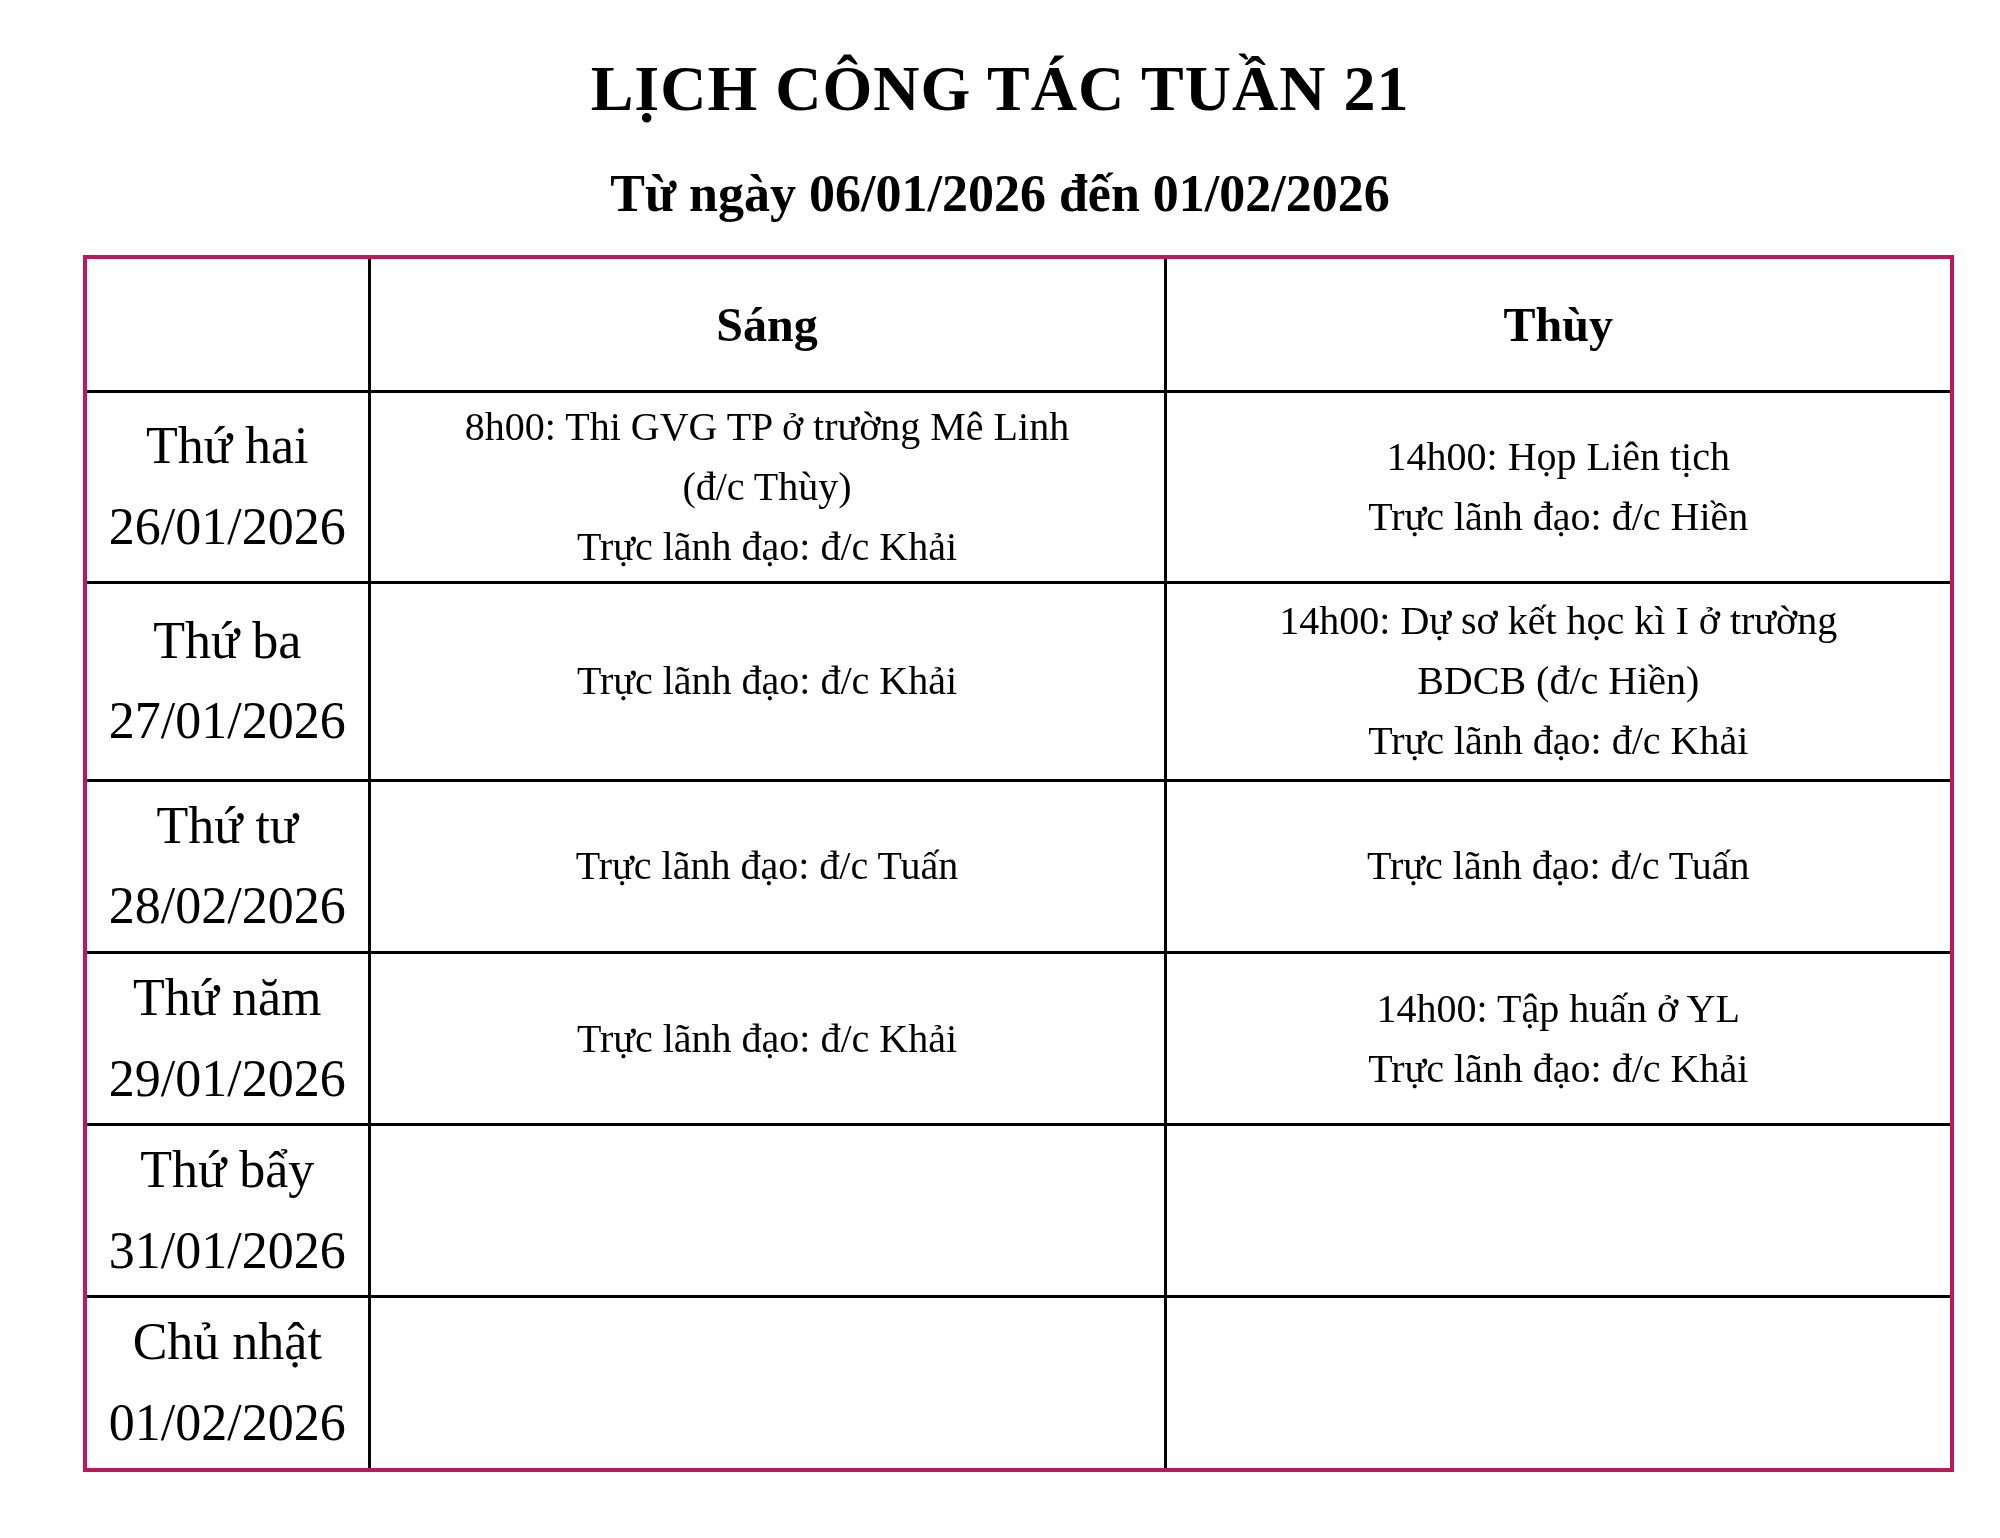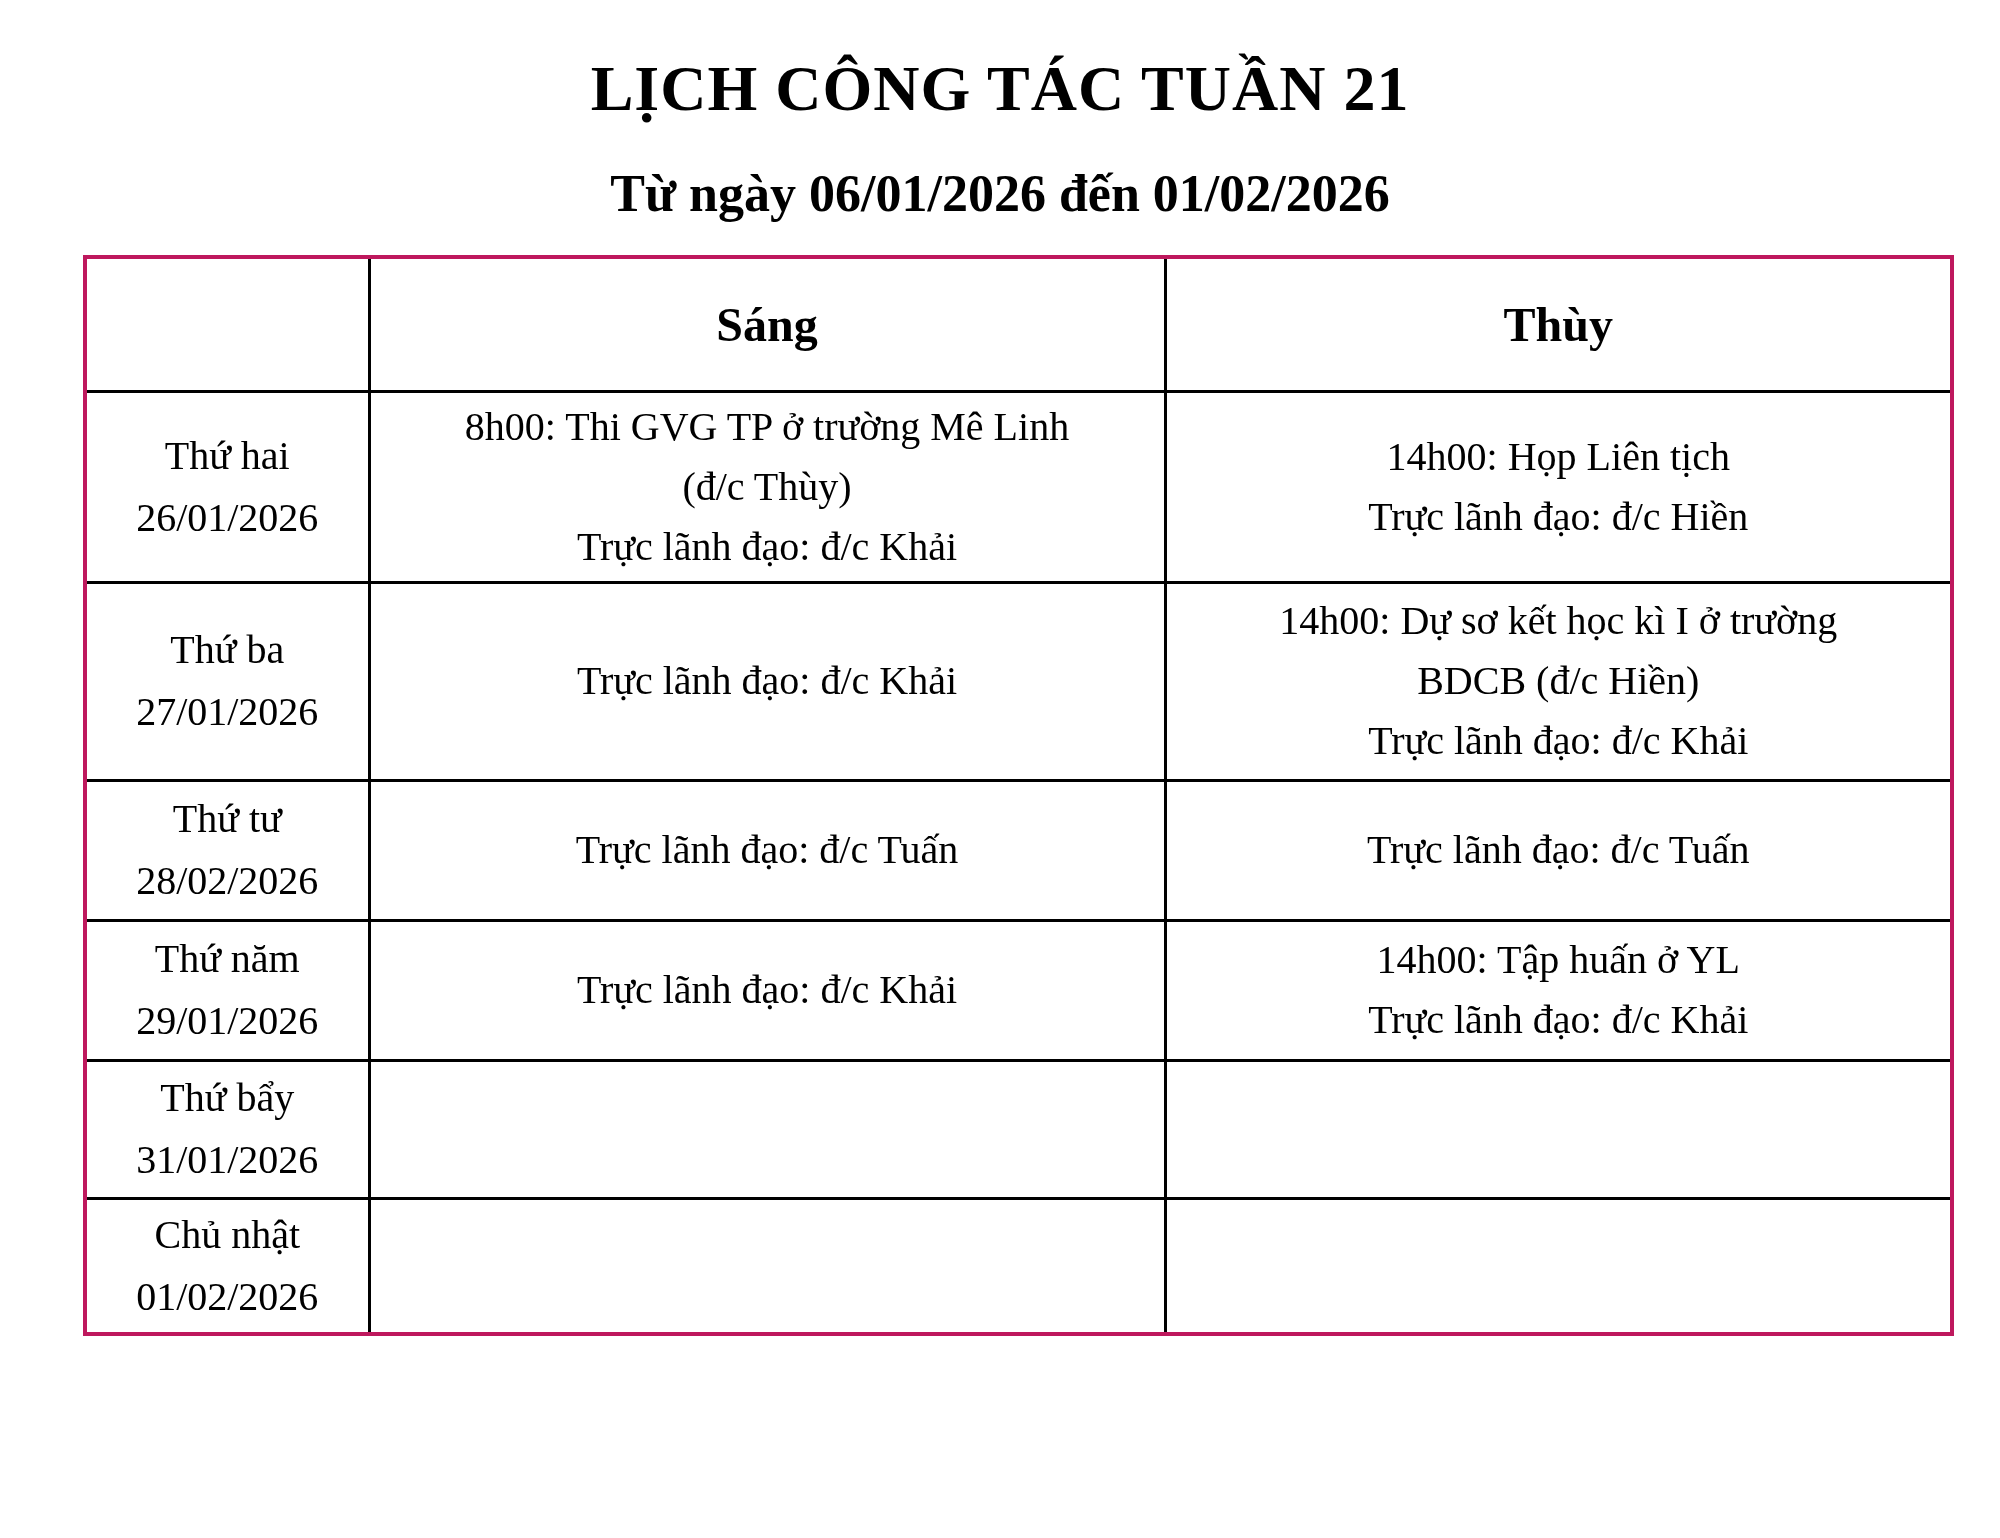--- a/index.html
+++ b/index.html
@@ -59,21 +59,21 @@
   tr.r4 { height: 140px; }
   tr.r5 { height: 140px; }
   tr.r6 { height: 138px; }
   tr.r7 { height: 136px; }
   th.col-head {
     font-size: 48px;
     font-weight: bold;
     line-height: 1.2;
   }
   td.day-cell {
-    font-size: 40px;
+    font-size: 52px;
     line-height: 1.55;
   }
   .day-name {
     font-style: normal;
   }
   .day-date {
   }
   td.event-cell {
     font-size: 40px;
     line-height: 1.5;

